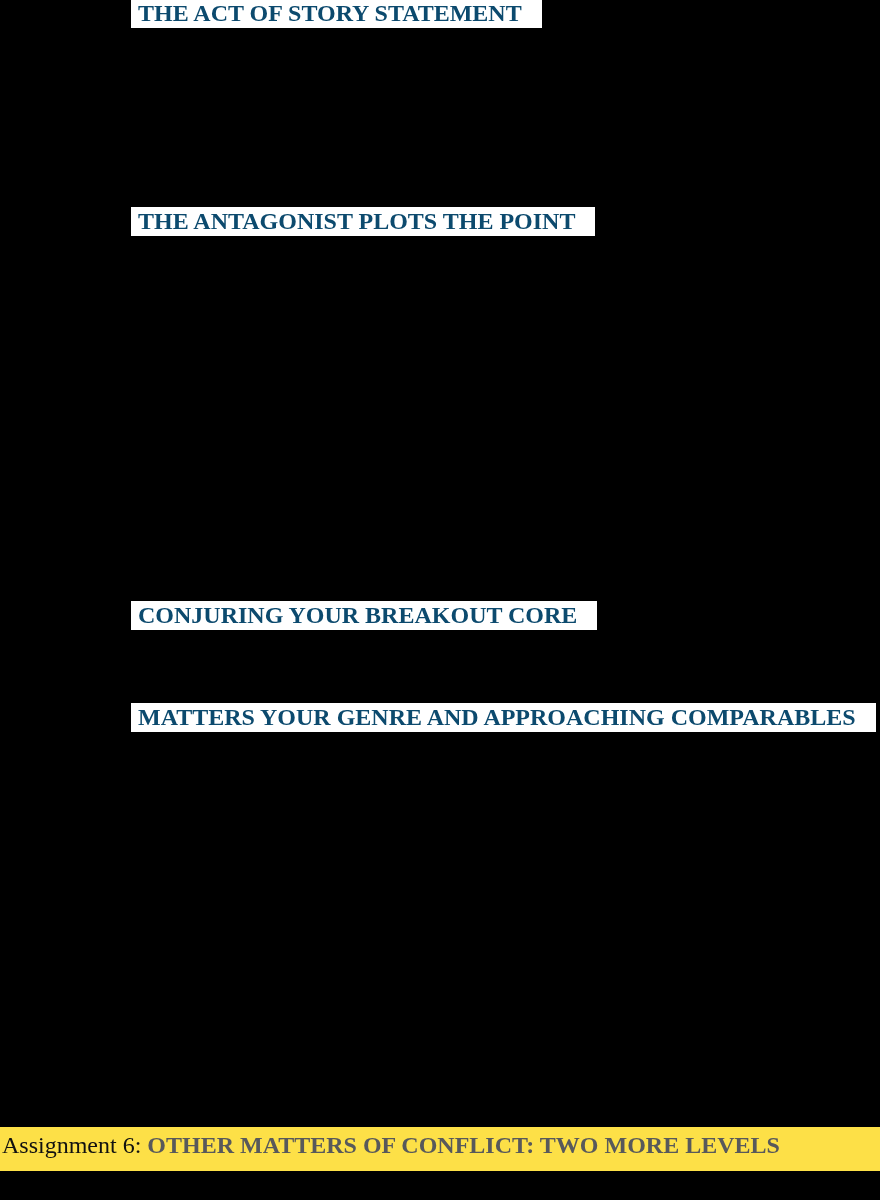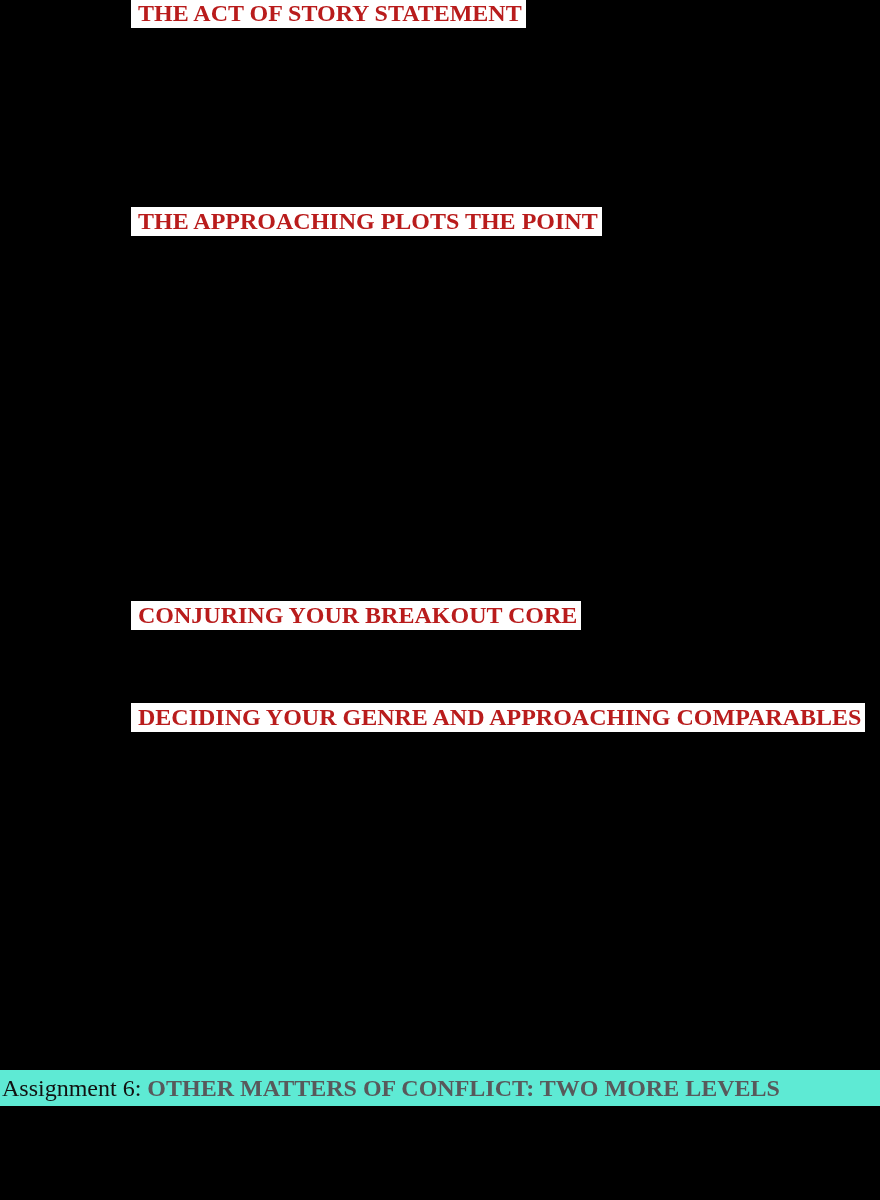--- a/index.html
+++ b/index.html
@@ -19,40 +19,40 @@
     inset: 0;
     width: 880px;
     height: 1200px;
     background: #000000;
   }
   .hl-heading {
     position: absolute;
     left: 131px;
     display: inline-block;
     background: #ffffff;
-    color: #b91c1c;
+    color: #0c4a6e;
     font-weight: bold;
     font-size: 24px;
     line-height: 29px;
     height: 29px;
-    padding: 0 4px 0 7px;
+    padding: 0 20px 0 7px;
     white-space: nowrap;
   }
   .hl-heading.h1 { top: 0px; height: 28px; line-height: 27px; }
   .hl-heading.h2 { top: 207px; }
   .hl-heading.h3 { top: 601px; }
   .hl-heading.h4 { top: 703px; }
   .hl-heading.h5 { top: 884px; height: 30px; line-height: 30px; padding-right: 10px; }
   .assignment-band {
     position: absolute;
     left: 0;
-    top: 1070px;
+    top: 1127px;
     width: 880px;
-    height: 36px;
-    background: #5eead4;
+    height: 44px;
+    background: #fde047;
     line-height: 36px;
     white-space: nowrap;
   }
   .assignment-prefix {
     color: #111111;
     font-weight: normal;
     font-size: 24px;
     padding-left: 2px;
   }
   .assignment-title {
@@ -61,24 +61,24 @@
     font-size: 24px;
   }
 </style>
 </head>
 <body>
 
 <div class="page">
 
   <div class="hl-heading h1">THE ACT OF STORY STATEMENT</div>
 
-  <div class="hl-heading h2">THE APPROACHING PLOTS THE POINT</div>
+  <div class="hl-heading h2">THE ANTAGONIST PLOTS THE POINT</div>
 
   <div class="hl-heading h3">CONJURING YOUR BREAKOUT CORE</div>
 
-  <div class="hl-heading h4">DECIDING YOUR GENRE AND APPROACHING COMPARABLES</div>
+  <div class="hl-heading h4">MATTERS YOUR GENRE AND APPROACHING COMPARABLES</div>
 
 
   <div class="assignment-band">
     <span class="assignment-prefix">Assignment 6: </span><span class="assignment-title">OTHER MATTERS OF CONFLICT: TWO MORE LEVELS</span>
   </div>
 
 </div>
 
 </body></html>

